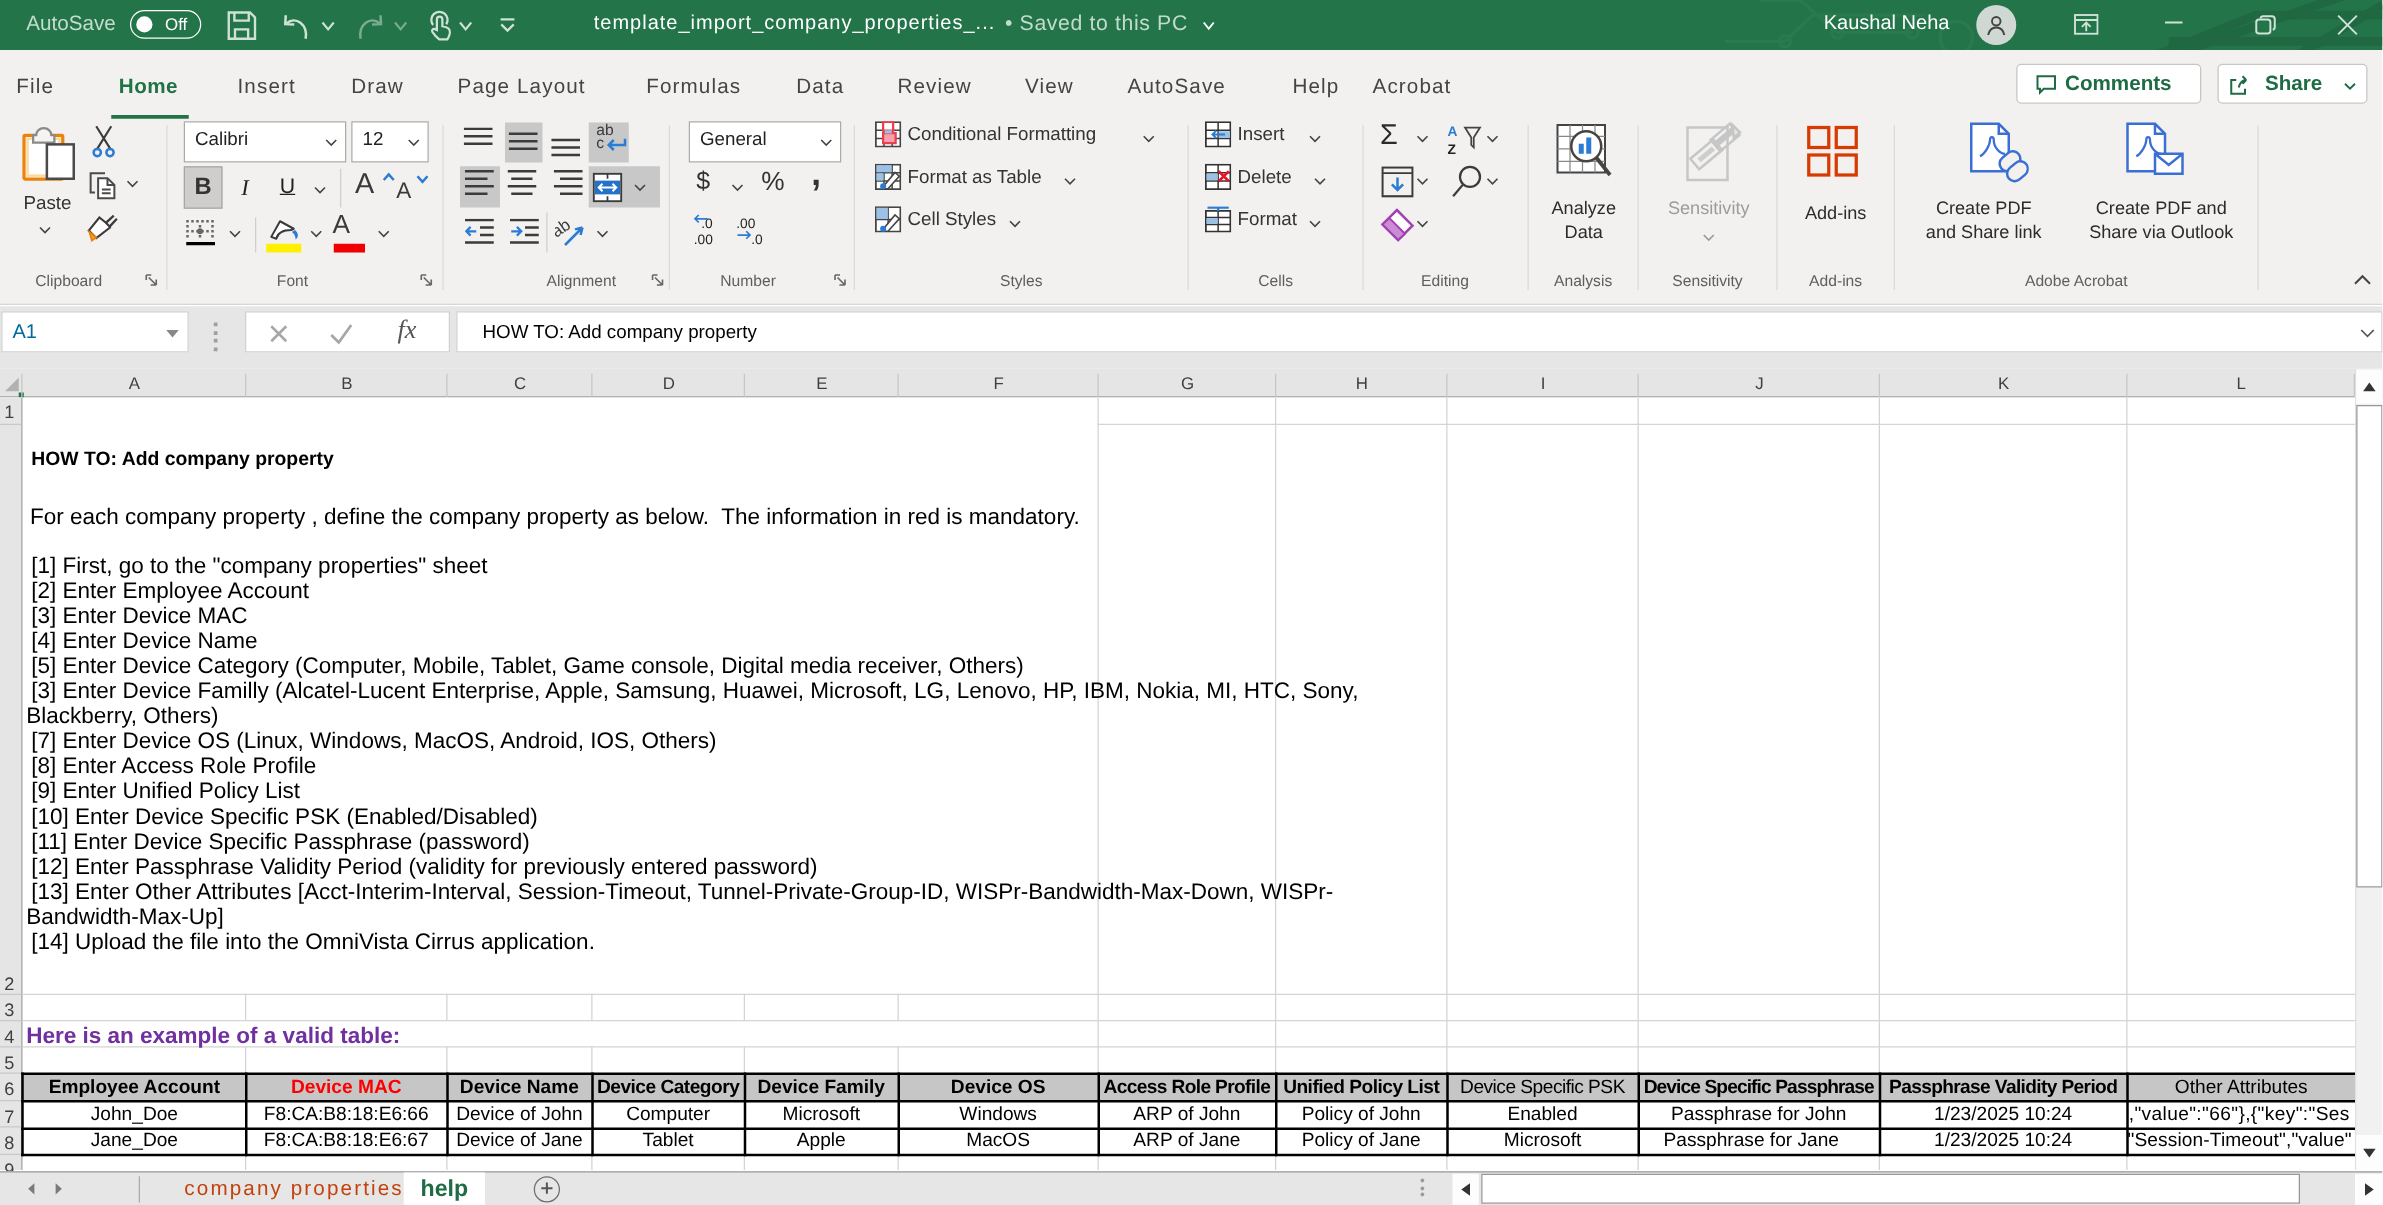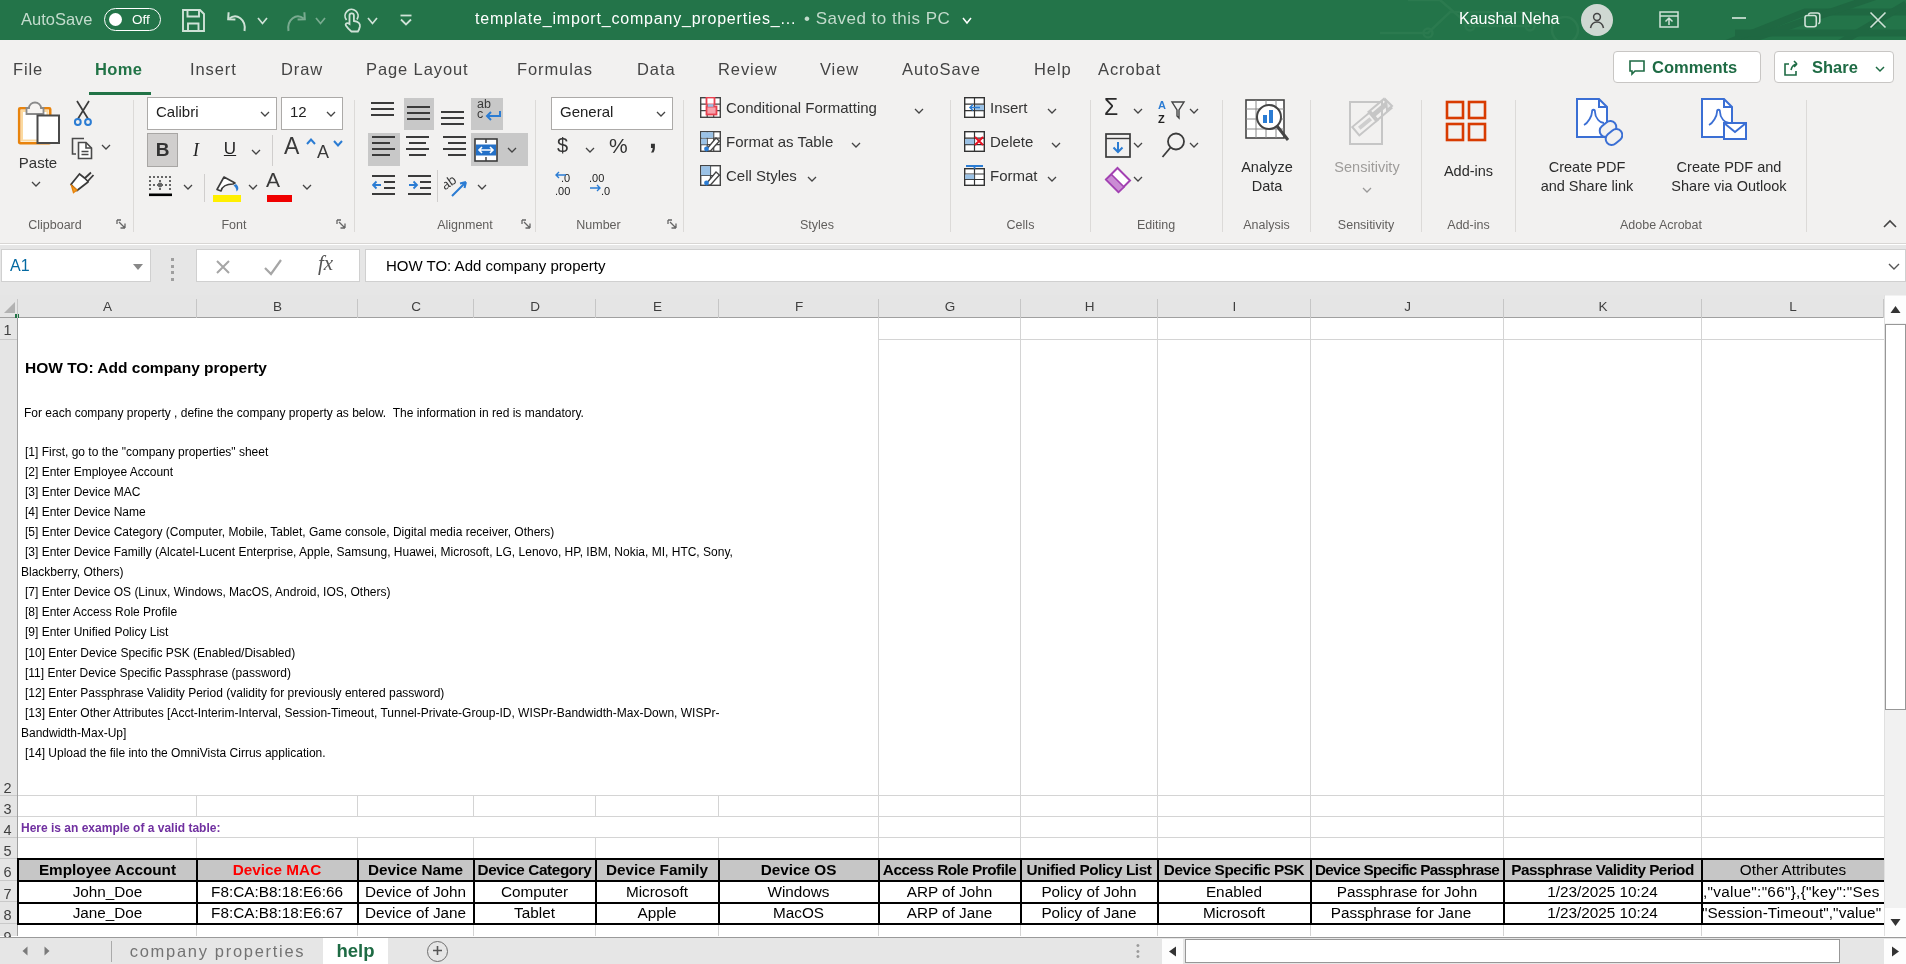--- a/index.html
+++ b/index.html
@@ -694,21 +694,21 @@
     <div class="tbv" style="left:1503px"></div>
     <div class="tbv" style="left:1701px"></div>
   <div class="cell" style="left:18px;top:542px;width:179px;font-weight:700">Employee Account</div>
   <div class="cell" style="left:197px;top:542px;width:160px;font-weight:700;color:#fe0000">Device MAC</div>
   <div class="cell" style="left:358px;top:542px;width:115px;font-weight:700">Device Name</div>
   <div class="cell" style="left:474px;top:542px;width:121px;font-weight:700;letter-spacing:-0.4px">Device Category</div>
   <div class="cell" style="left:596px;top:542px;width:122px;font-weight:700">Device Family</div>
   <div class="cell" style="left:719px;top:542px;width:159px;font-weight:700">Device OS</div>
   <div class="cell" style="left:879px;top:542px;width:141px;font-weight:700;letter-spacing:-0.5px">Access Role Profile</div>
   <div class="cell" style="left:1021px;top:542px;width:136px;font-weight:700;letter-spacing:-0.4px">Unified Policy List</div>
-  <div class="cell" style="left:1158px;top:542px;width:152px;font-weight:700;letter-spacing:-0.4px">Device Specific PSK</div>
+  <div class="cell" style="left:1158px;top:542px;width:152px;font-weight:400;letter-spacing:-0.4px">Device Specific PSK</div>
   <div class="cell" style="left:1311px;top:542px;width:192px;font-weight:700;letter-spacing:-0.7px">Device Specific Passphrase</div>
   <div class="cell" style="left:1504px;top:542px;width:197px;font-weight:700;letter-spacing:-0.5px">Passphrase Validity Period</div>
   <div class="cell" style="left:1702px;top:542px;width:182px;font-weight:400">Other Attributes</div>
   <div class="cell" style="left:18px;top:563.5px;width:179px">John_Doe</div>
   <div class="cell" style="left:197px;top:563.5px;width:160px">F8:CA:B8:18:E6:66</div>
   <div class="cell" style="left:358px;top:563.5px;width:115px">Device of John</div>
   <div class="cell" style="left:474px;top:563.5px;width:121px">Computer</div>
   <div class="cell" style="left:596px;top:563.5px;width:122px">Microsoft</div>
   <div class="cell" style="left:719px;top:563.5px;width:159px">Windows</div>
   <div class="cell" style="left:879px;top:563.5px;width:141px">ARP of John</div>
@@ -728,21 +728,21 @@
   <div class="cell" style="left:1158px;top:585px;width:152px">Microsoft</div>
   <div class="cell" style="left:1311px;top:585px;width:180px">Passphrase for Jane</div>
   <div class="cell" style="left:1504px;top:585px;width:197px">1/23/2025 10:24</div>
   <div class="cell" style="left:1702px;top:585px;width:182px;text-align:left;letter-spacing:0.1px">"Session-Timeout","value"</div>
 </div>
 <style>
 .hline{position:absolute;left:0;width:17px;height:1px;background:#c9c9c9}
 .rn{position:absolute;left:0;width:15px;height:20px;line-height:20px;text-align:center;font-size:14.5px;color:#3f3f3f}
 .vgl{position:absolute;width:1px;background:#d4d4d4}
 .hgl{position:absolute;left:18px;width:1866px;height:1px;background:#d4d4d4}
-.gt{position:absolute;white-space:pre;font-size:12px;height:20px;line-height:20px;color:#000}
+.gt{position:absolute;white-space:pre;font-size:18px;height:20px;line-height:20px;color:#000}
 .tbh{position:absolute;left:17px;width:1867px;height:2px;background:#000}
 .tbv{position:absolute;top:540px;width:2px;height:67px;background:#000}
 .cell{height:20px;line-height:20px;font-size:15.3px}
 </style>
 
 <div class="abs" id="vscroll" style="left:1884px;top:295px;width:22px;height:641px;background:#f1f1f1;border-left:1px solid #e0e0e0">
   <div class="abs" style="left:0px;top:1px;width:21px;height:27px;background:#fdfdfd">
     <svg class="abs" style="left:5px;top:9px" width="11" height="9" viewBox="0 0 11 9">
         <path d="M5.5 1 L10.5 8 H0.5 Z" fill="#333"></path>
       </svg>
@@ -756,21 +756,21 @@
 </div>
 
 <div class="abs" id="sheetbar" style="left:0;top:937px;width:1906px;height:27px;background:#e6e6e6;border-top:1px solid #9a9a9a">
   <svg class="abs" style="left:19px;top:7px" width="12" height="12" viewBox="0 0 12 12">
       <path d="M8.5 1.5 L3.5 6 L8.5 10.5 Z" fill="#7a7a7a"></path>
     </svg>
   <svg class="abs" style="left:41px;top:7px" width="12" height="12" viewBox="0 0 12 12">
       <path d="M3.5 1.5 L8.5 6 L3.5 10.5 Z" fill="#7a7a7a"></path>
     </svg>
   <div class="abs" style="left:111px;top:3px;width:1px;height:21px;background:#aaa"></div>
-  <div class="abs" style="left:112px;top:0;width:211px;height:26px;line-height:26px;text-align:center;font-size:16.5px;letter-spacing:1.7px;color:#737373">company properties</div>
+  <div class="abs" style="left:112px;top:0;width:211px;height:26px;line-height:26px;text-align:right;font-size:16.5px;letter-spacing:1.7px;color:#c2410c">company properties</div>
   <div class="abs" style="left:323px;top:0;width:65px;height:26px;background:#fff;text-align:center;line-height:26px;font-size:18.5px;font-weight:700;color:#1e6b44">help</div>
   <div class="abs" style="left:427px;top:2.5px;width:21px;height:21px;border:1.4px solid #6e6e6e;border-radius:50%">
     <svg class="abs" style="left:3.5px;top:3.5px" width="11" height="11" viewBox="0 0 11 11" stroke="#555" stroke-width="1.6">
         <path d="M5.5 1 V10 M1 5.5 H10"></path>
       </svg>
   </div>
 
   <div class="abs" style="left:1136px;top:5px;width:5px;height:17px;color:#9a9a9a;font-size:11px;line-height:5.5px">•<br>•<br>•</div>
   <div class="abs" style="left:1162px;top:1px;width:21px;height:25px;background:#fdfdfd">
     <svg class="abs" style="left:6px;top:7px" width="9" height="11" viewBox="0 0 9 11">

